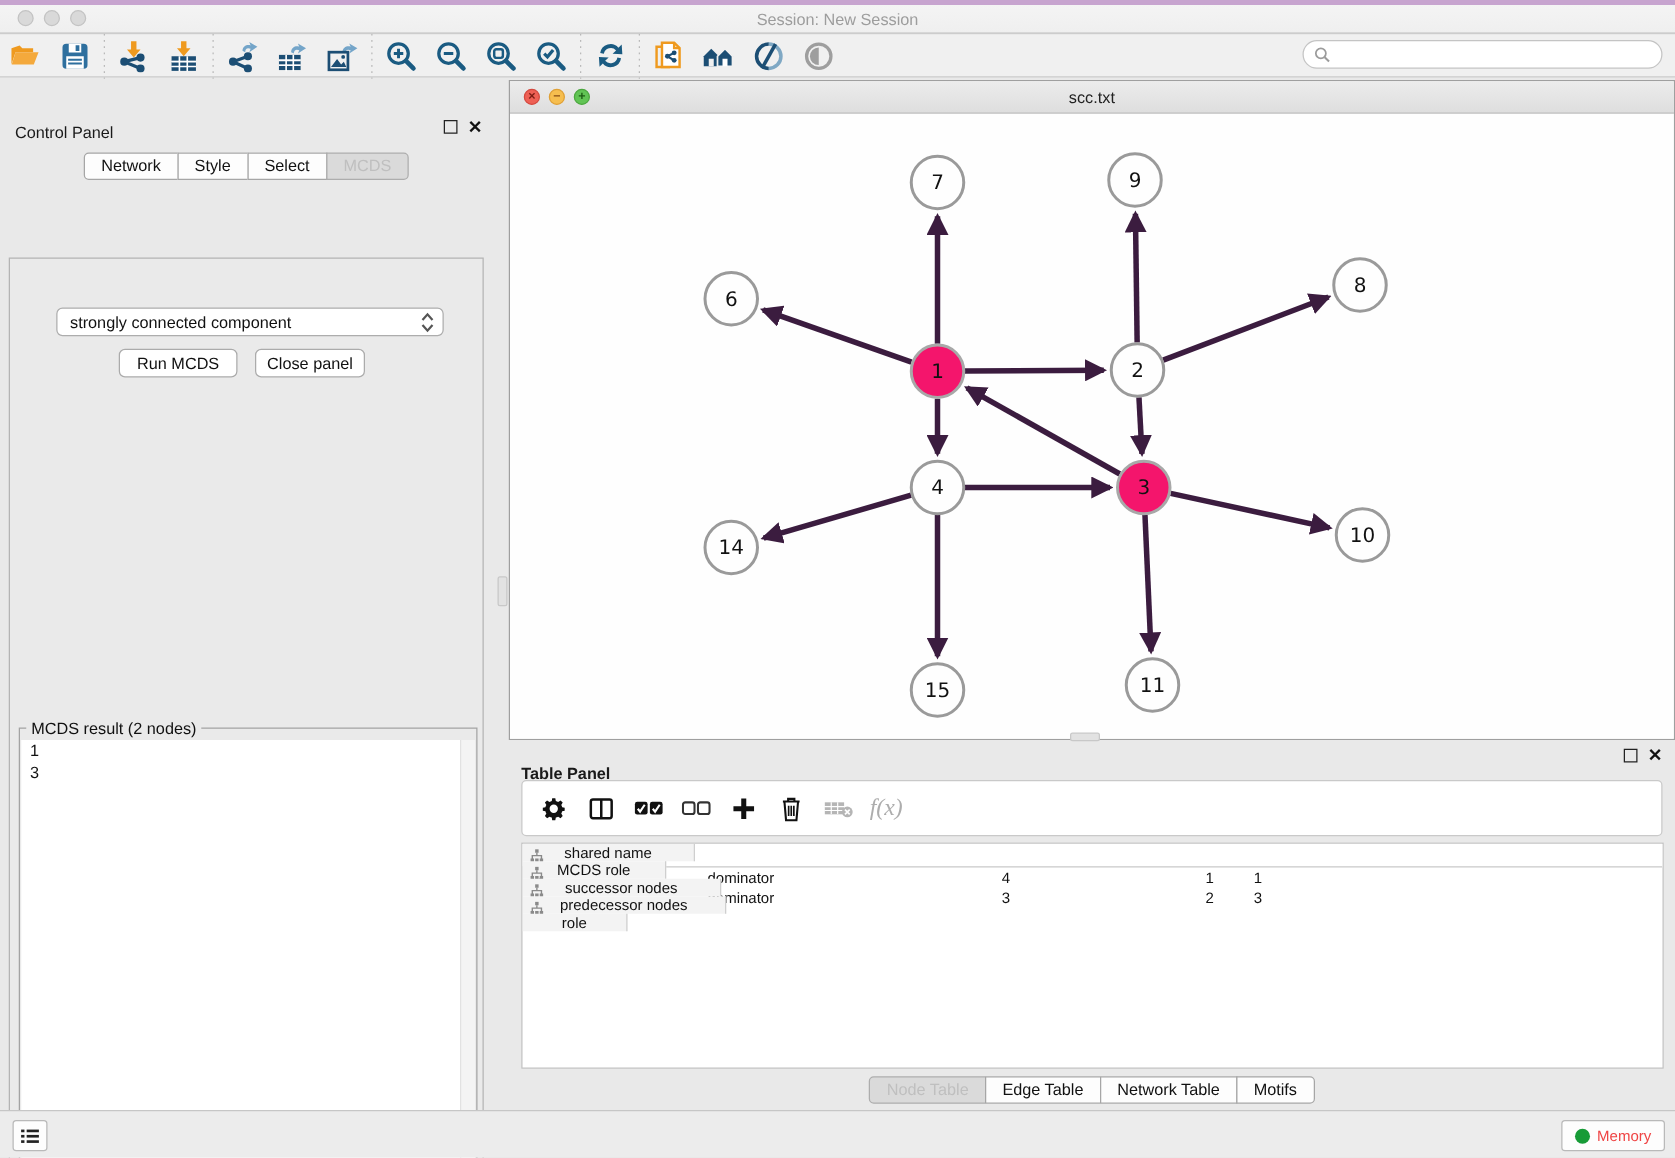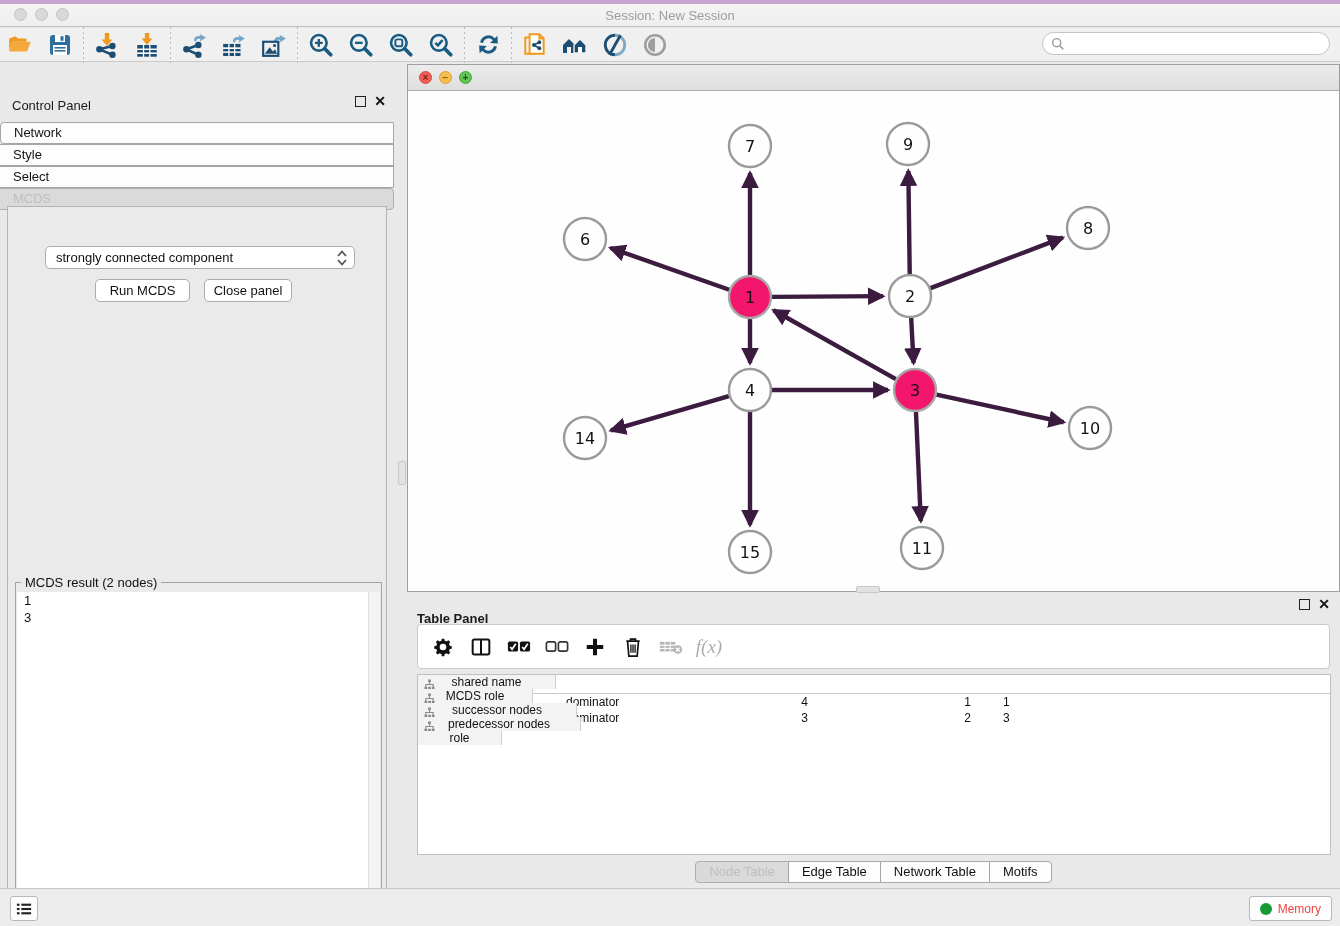--- a/index.html
+++ b/index.html
@@ -23,21 +23,21 @@
   .searchbox { position:absolute; right:10px; top:4px; width:288px; height:23px; background:#fff;
     border:1px solid #C4C4C4; border-radius:12px; display:flex; align-items:center; padding-left:8px; }
   .searchbox input { border:none; outline:none; flex:1; font-size:12px; background:transparent; }
 
   
   .control-panel { position:absolute; left:0; top:62px; width:394px; height:819px;margin-top:26px; }
   .panel-title { position:absolute; left:12px; top:10px; font-size:13px; color:#1A1A1A; }
   .panel-icons { position:absolute; right:8px; top:8px; display:flex; gap:8px; }
   .float-icon { width:11px; height:11px; border:1.6px solid #222; }
   .close-icon { font-size:14px; font-weight:bold; color:#111; line-height:11px; }
-  .tabrow { position:absolute; left:0; width:100%; display:flex; justify-content:center;flex-direction:column; }
+  .tabrow { position:absolute; left:0; width:100%; display:flex; justify-content:center; }
   .seg { border:1px solid #A6A6A6; background:#FDFDFD; color:#111; font-size:13px; padding:2px 13px 3px;
     margin-left:-1px; white-space:nowrap; }
   .seg:first-child { border-radius:4px 0 0 4px; margin-left:0; }
   .seg:last-child  { border-radius:0 4px 4px 0; }
   .seg.selected { background:#DADADA; color:#BFBFBF; border-color:#ADADAD; }
   .cp-content { position:absolute; left:7px; top:118px; width:380px; height:760px;
     background:#EAEAEA; border:1px solid #B4B4B4; }
   .opt-label { position:absolute; left:0; width:100%; top:17px; text-align:center; font-size:13px; color:#111; }
   .dropdown { position:absolute; left:37px; top:39px; width:310px; height:23px; background:#fff;
     border:1px solid #ADADAD; border-radius:5px; font-size:13px; display:flex; align-items:center;
@@ -291,20 +291,21 @@
   </div>
 </div>
 
 <div class="netwin">
   <div class="bar">
     <div class="tl-group" style="left:11px; top:6px; gap:7px;">
       <span class="tl-c tl-red">×</span>
       <span class="tl-c tl-yel">−</span>
       <span class="tl-c tl-grn">+</span>
     </div>
+    <div class="title">scc.txt</div>
   </div>
   <svg class="net-canvas" id="graph-svg" viewBox="0 0 931 500">
       <defs>
         <marker id="arrow" viewBox="0 0 10 10" refX="8.5" refY="5" markerWidth="4.0" markerHeight="4.0" orient="auto">
           <path d="M0,0 L10,5 L0,10 Z" fill="#3B1C3F"></path>
         </marker>
       </defs>
       <line x1="342" y1="184" x2="342" y2="82" stroke="#3B1C3F" stroke-width="4.4" marker-end="url(#arrow)"></line>
       <line x1="321.2449403778676" y1="198.7042820722201" x2="202.4721186271625" y2="156.95383563863894" stroke="#3B1C3F" stroke-width="4.4" marker-end="url(#arrow)"></line>
       <line x1="363.9995703250881" y1="205.8625026854682" x2="475.00052732830096" y2="205.16874670419813" stroke="#3B1C3F" stroke-width="4.4" marker-end="url(#arrow)"></line>

